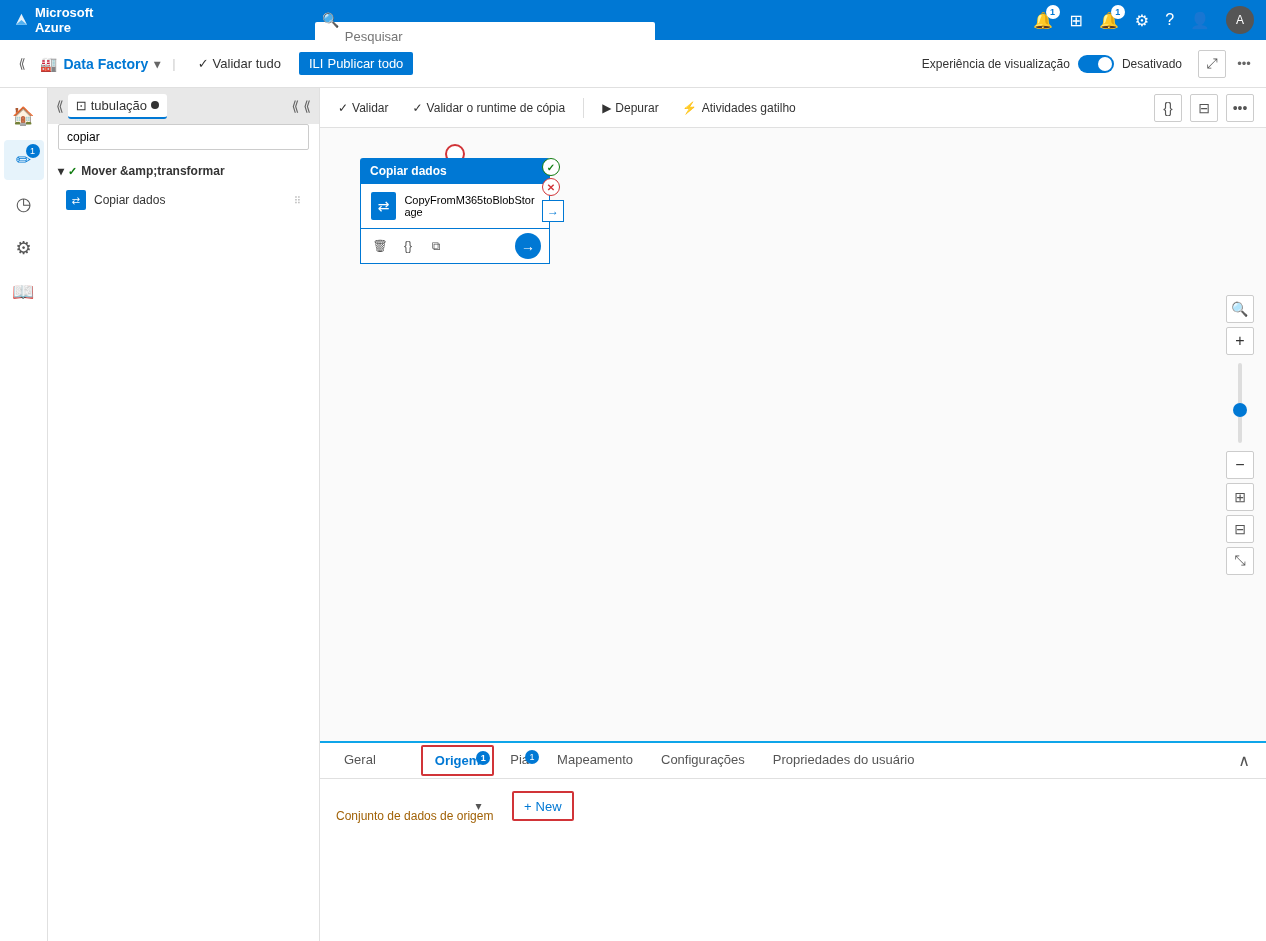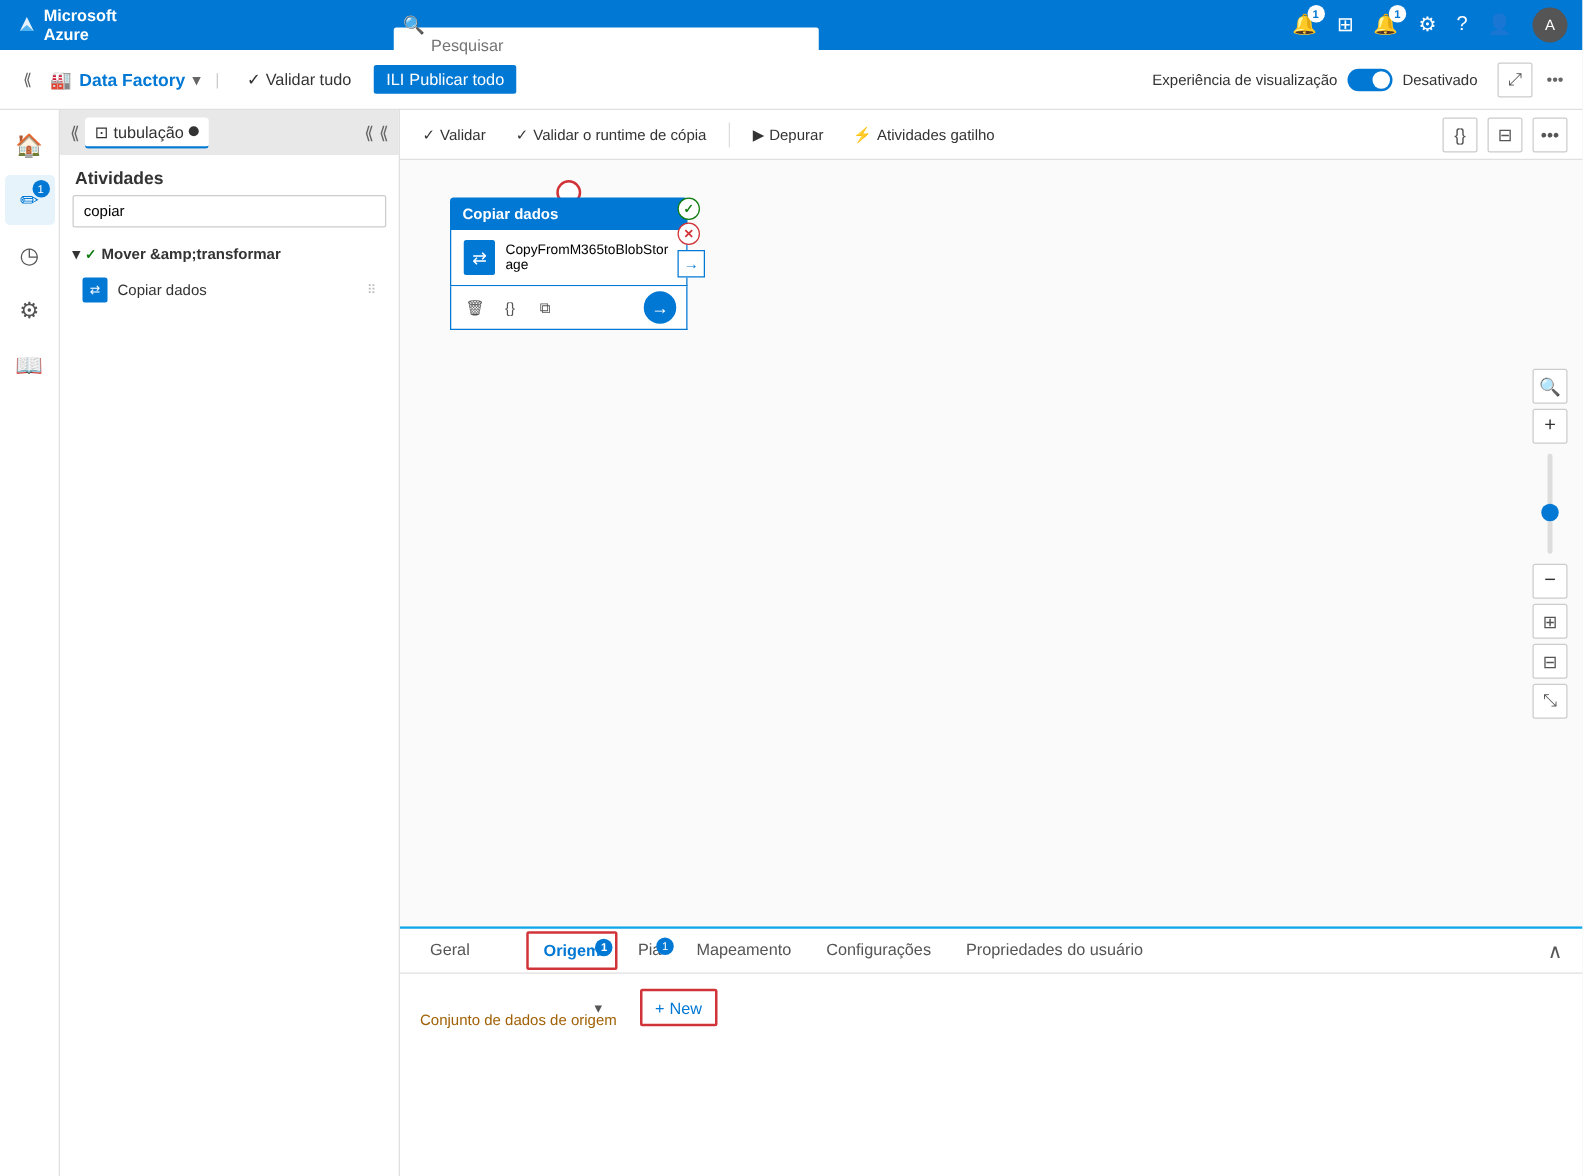--- a/index.html
+++ b/index.html
@@ -720,23 +720,20 @@
         <span>⊡</span>
         <span>tubulação</span>
         <span class="panel-dot"></span>
       </div>
       <div class="panel-actions">
         <span style="cursor:pointer;color:#666;font-size:14px;">⟪</span>
         <span style="cursor:pointer;color:#666;font-size:14px;">⟪</span>
       </div>
     </div>
 
-    <div class="activities-header">
-      <span>Atividades</span>
-    </div>
 
     <div class="search-box">
       <input type="text" value="copiar" placeholder="copiar" style="">
     </div>
 
     <div class="activity-group">
       <div class="activity-group-header">
         <span>▾</span>
         <span style="color:#107c10;font-size:11px;">✓</span>
         <span>Mover &amp;amp;transformar</span>

